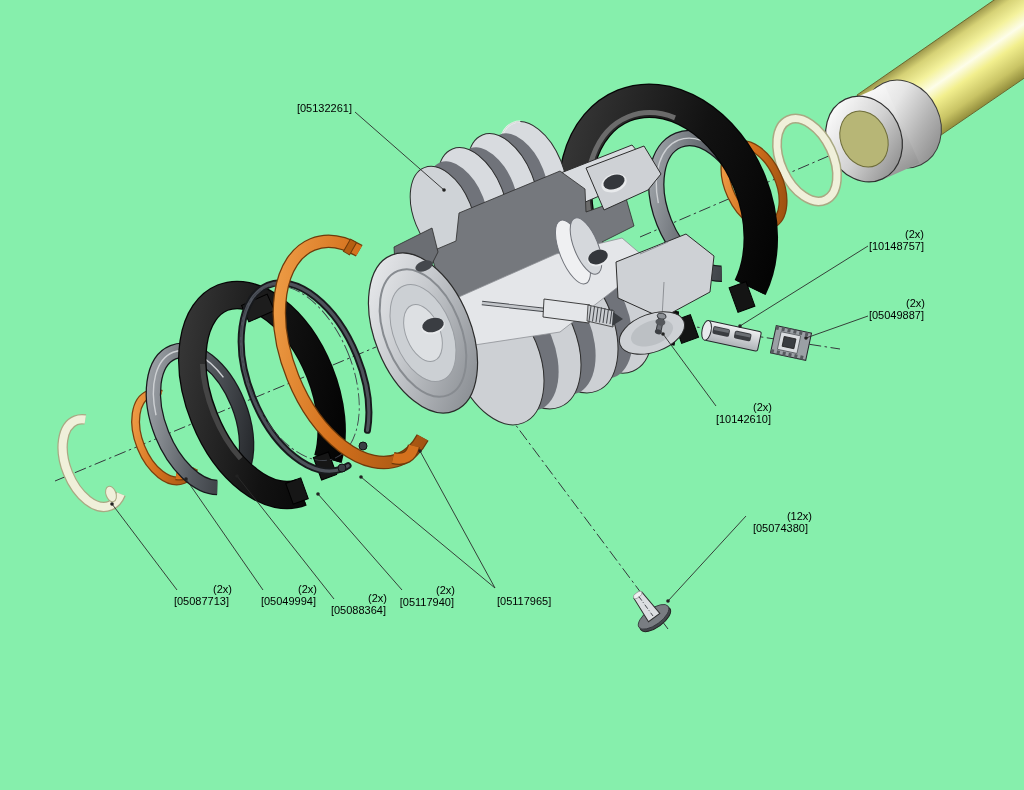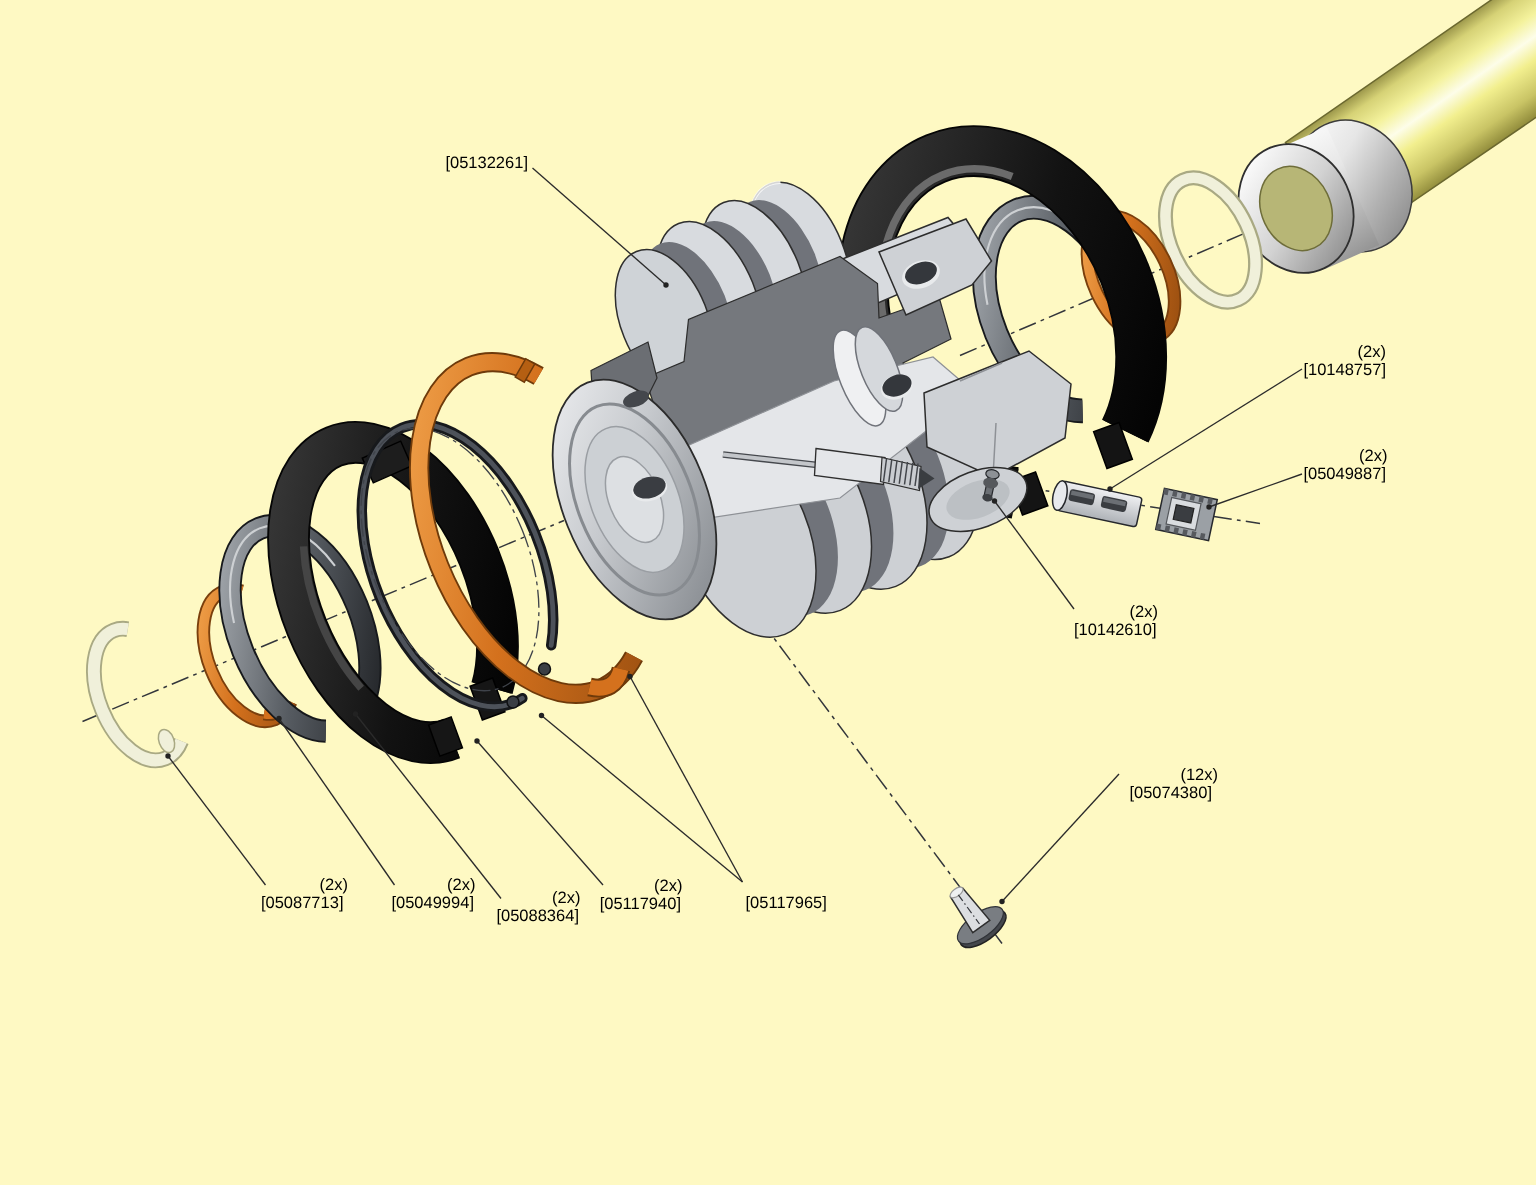--- a/index.html
+++ b/index.html
@@ -1,16 +1,16 @@
 <!DOCTYPE html>
 <html><head>
 <meta charset="utf-8">
 <style>
   html,body{margin:0;padding:0;background:#ffffff;}
-  #stage{position:relative;width:1024px;height:790px;background:#fef9c3;overflow:hidden;}
+  #stage{position:relative;width:1024px;height:790px;background:#86efac;overflow:hidden;}
   svg{display:block;}
   svg text{font-family:"Liberation Sans","DejaVu Sans",sans-serif;font-size:11px;fill:#000;}
   .callout{cursor:pointer;}
 </style>
 </head>
 <body>
 
 <div id="stage">
 <svg viewBox="0 0 1024 790" width="1024" height="790">
   <defs>

